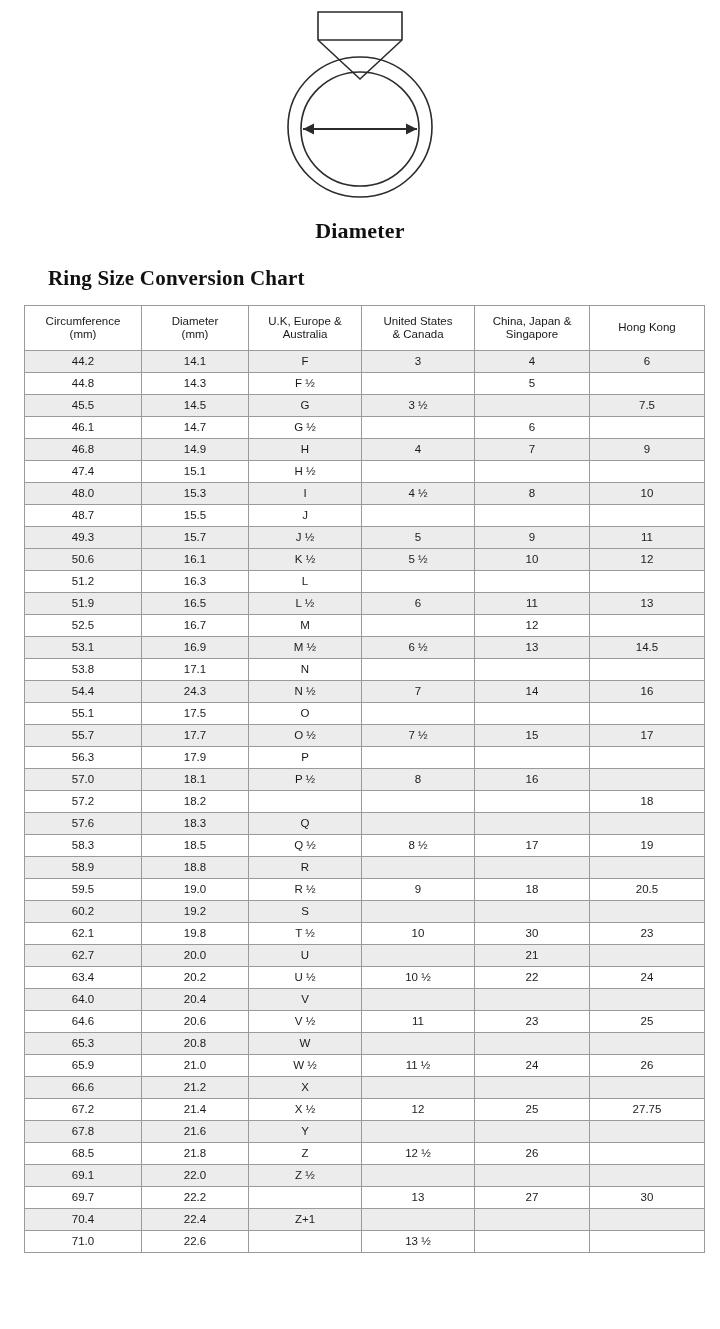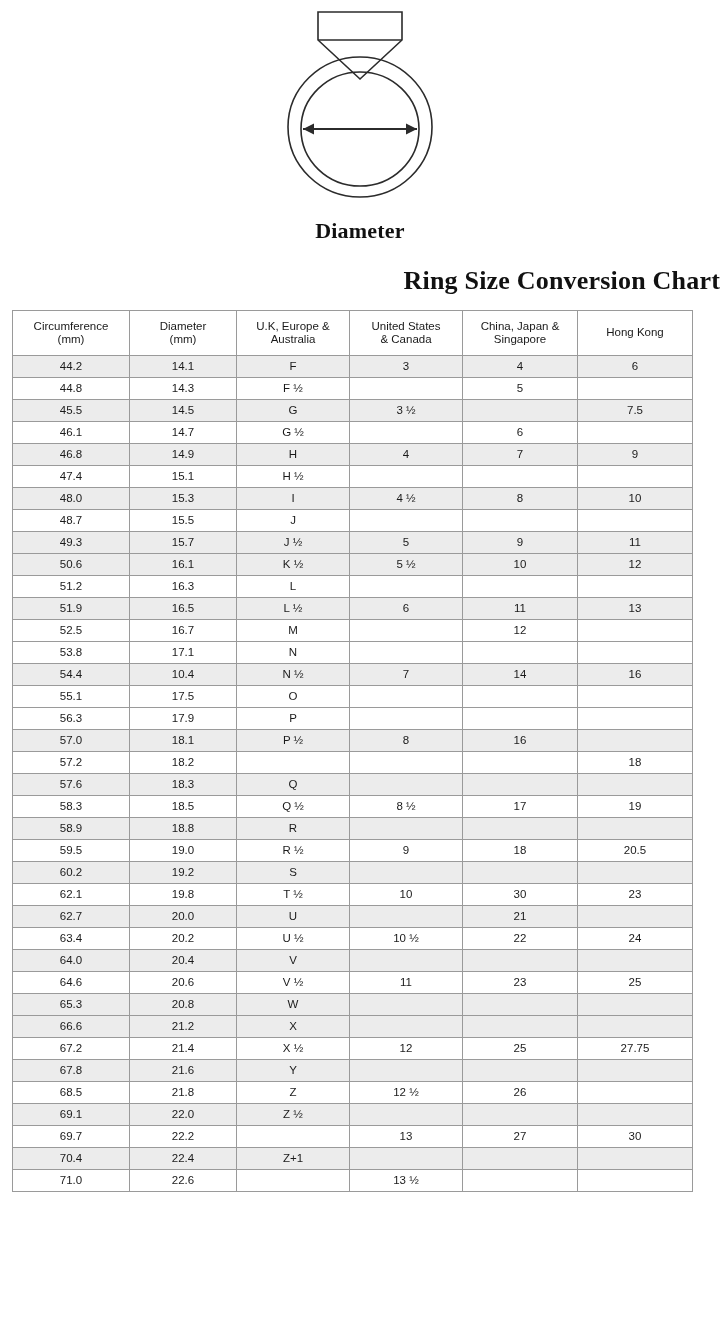--- a/index.html
+++ b/index.html
@@ -35,31 +35,32 @@
   .caption {
     text-align: center;
     font-family: "Liberation Serif", serif;
     font-weight: bold;
     font-size: 22px;
     color: #111;
     margin-top: 18px;
     letter-spacing: 0.2px;
   }
   .chart-title {
-    text-align: right;
+    text-align: left;
     font-family: "Liberation Serif", serif;
     font-weight: bold;
-    font-size: 26px;
+    font-size: 21px;
     color: #111;
     margin-top: 22px;
     margin-bottom: 14px;
     letter-spacing: 0.2px;
+    padding-left: 48px;
   }
   .table-wrap {
-    padding: 0 12px;
+    padding: 0 24px;
     box-sizing: border-box;
   }
   table.size-table {
     border-collapse: collapse;
     width: 680px;
     table-layout: fixed;
     font-size: 11.5px;
   }
   table.size-table th,
   table.size-table td {
@@ -255,43 +256,59 @@
             <td>13</td>
           </tr>
           <tr class="plain">
             <td>52.5</td>
             <td>16.7</td>
             <td>M</td>
             <td></td>
             <td>12</td>
             <td></td>
           </tr>
+          <tr class="shade">
+            <td>53.1</td>
+            <td>16.9</td>
+            <td>M ½</td>
+            <td>6 ½</td>
+            <td>13</td>
+            <td>14.5</td>
+          </tr>
           <tr class="plain">
             <td>53.8</td>
             <td>17.1</td>
             <td>N</td>
             <td></td>
             <td></td>
             <td></td>
           </tr>
           <tr class="shade">
             <td>54.4</td>
-            <td>10.4</td>
+            <td>24.3</td>
             <td>N ½</td>
             <td>7</td>
             <td>14</td>
             <td>16</td>
           </tr>
           <tr class="plain">
             <td>55.1</td>
             <td>17.5</td>
             <td>O</td>
             <td></td>
             <td></td>
             <td></td>
+          </tr>
+          <tr class="shade">
+            <td>55.7</td>
+            <td>17.7</td>
+            <td>O ½</td>
+            <td>7 ½</td>
+            <td>15</td>
+            <td>17</td>
           </tr>
           <tr class="plain">
             <td>56.3</td>
             <td>17.9</td>
             <td>P</td>
             <td></td>
             <td></td>
             <td></td>
           </tr>
           <tr class="shade">
@@ -391,20 +408,28 @@
             <td>25</td>
           </tr>
           <tr class="shade">
             <td>65.3</td>
             <td>20.8</td>
             <td>W</td>
             <td></td>
             <td></td>
             <td></td>
           </tr>
+          <tr class="plain">
+            <td>65.9</td>
+            <td>21.0</td>
+            <td>W ½</td>
+            <td>11 ½</td>
+            <td>24</td>
+            <td>26</td>
+          </tr>
           <tr class="shade">
             <td>66.6</td>
             <td>21.2</td>
             <td>X</td>
             <td></td>
             <td></td>
             <td></td>
           </tr>
           <tr class="plain">
             <td>67.2</td>

